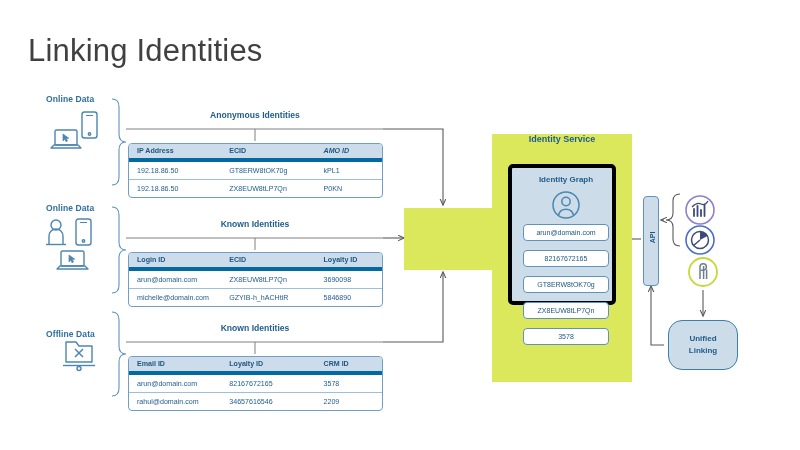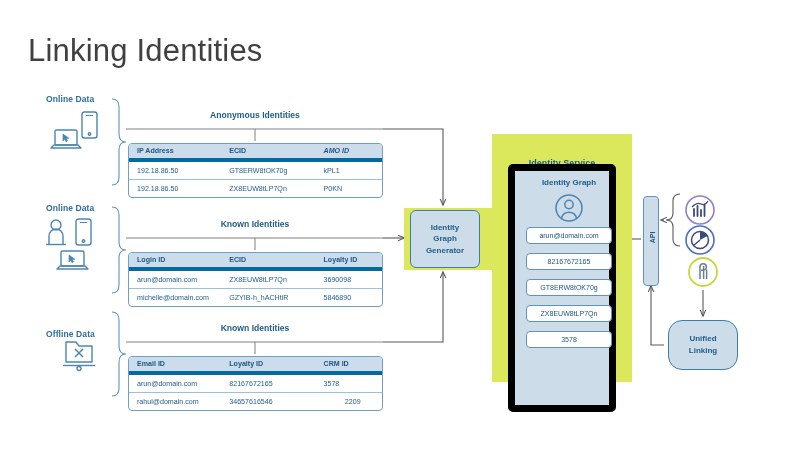--- a/index.html
+++ b/index.html
@@ -47,30 +47,30 @@
     white-space:nowrap;overflow:hidden;
   }
   .trow.head .tcell{font-weight:bold;color:#1d5682;}
 
   
   #identity-service{
     position:absolute;left:492px;top:134px;width:140px;height:248px;
     background:#dbe85c;z-index:2;
   }
   #identity-service-title{
-    position:absolute;left:0;top:24px;width:140px;text-align:center;
+    position:absolute;left:0;top:0;width:140px;text-align:center;
     font-size:9px;font-weight:bold;color:#1f5c8b;
   }
   #green-arm{
     position:absolute;left:404px;top:208px;width:92px;height:62px;
     background:#dbe85c;z-index:1;
   }
   #identity-graph-panel{
-    position:absolute;left:508px;top:164px;width:108px;height:248px;
-    background:#ccdce8;border:7px solid #000000;border-radius:5px;
+    position:absolute;left:508px;top:164px;width:108px;height:141px;
+    background:#ccdce8;border:4px solid #000000;border-radius:5px;
     box-sizing:border-box;z-index:3;
   }
   #identity-graph-title{
     position:absolute;left:0;top:7px;width:108px;text-align:center;
     font-size:8px;font-weight:bold;color:#1f5c8b;
   }
   .chip{
     position:absolute;left:11px;width:86px;height:17px;
     background:#ffffff;border:1px solid #5f93bb;border-radius:4px;
     box-sizing:border-box;
@@ -260,31 +260,24 @@
       <div class="tcell" style="width:67px;">CRM ID</div>
     </div>
     <div class="trow body">
       <div class="tcell" style="width:93px;">arun@domain.com</div>
       <div class="tcell" style="width:95px;">82167672165</div>
       <div class="tcell" style="width:67px;">3578</div>
     </div>
     <div class="trow body">
       <div class="tcell" style="width:93px;">rahul@domain.com</div>
       <div class="tcell" style="width:95px;">34657616546</div>
-      <div class="tcell" style="width:67px;text-align:center;">2209</div>
-    </div>
-  </div>
-
-  <div id="generator">
-    <span>
-      <span>Identity</span><br>
-      <span>Graph</span><br>
-      <span>Generator</span>
-    </span>
-  </div>
+      <div class="tcell" style="width:67px;">2209</div>
+    </div>
+  </div>
+
 
   <div id="identity-service">
     <div id="identity-service-title">Identity Service</div>
   </div>
 
   <div id="identity-graph-panel">
     <div id="identity-graph-title">Identity Graph</div>
     <svg style="position:absolute;left:39px;top:22px;" width="30" height="30" viewBox="0 0 30 30">
       <circle cx="15" cy="15" r="13" fill="none" stroke="#4d86b0" stroke-width="1.5"></circle>
       <circle cx="15" cy="11.5" r="4.2" fill="none" stroke="#4d86b0" stroke-width="1.5"></circle>

